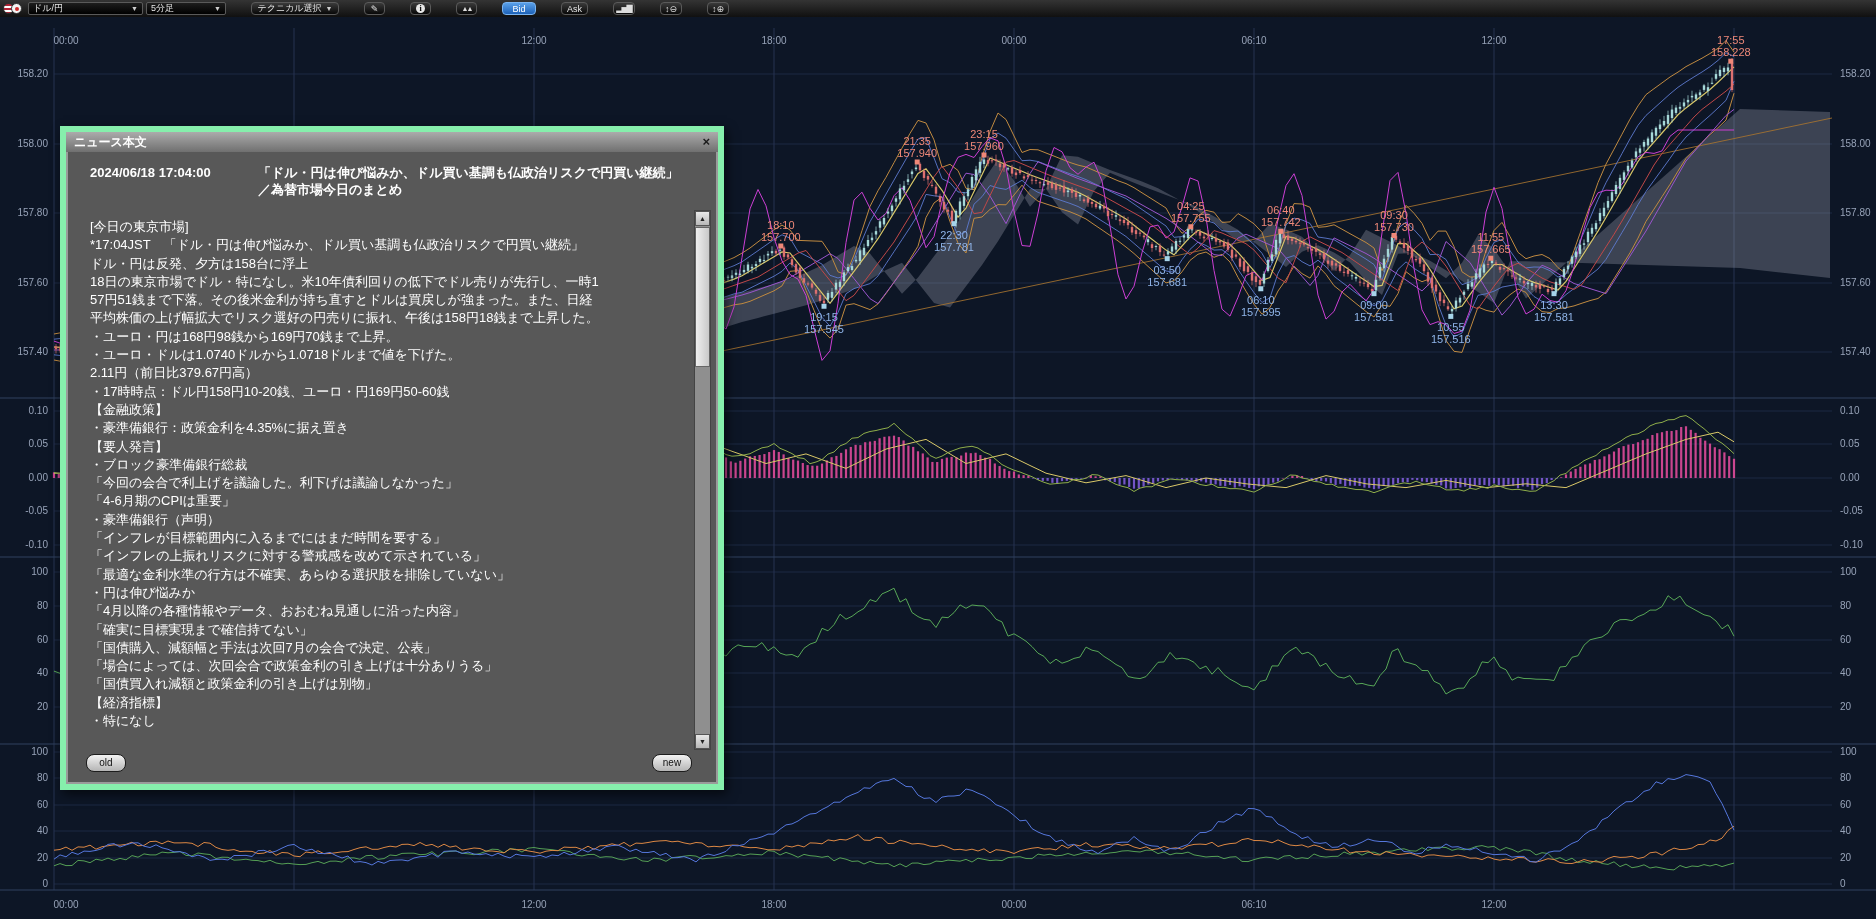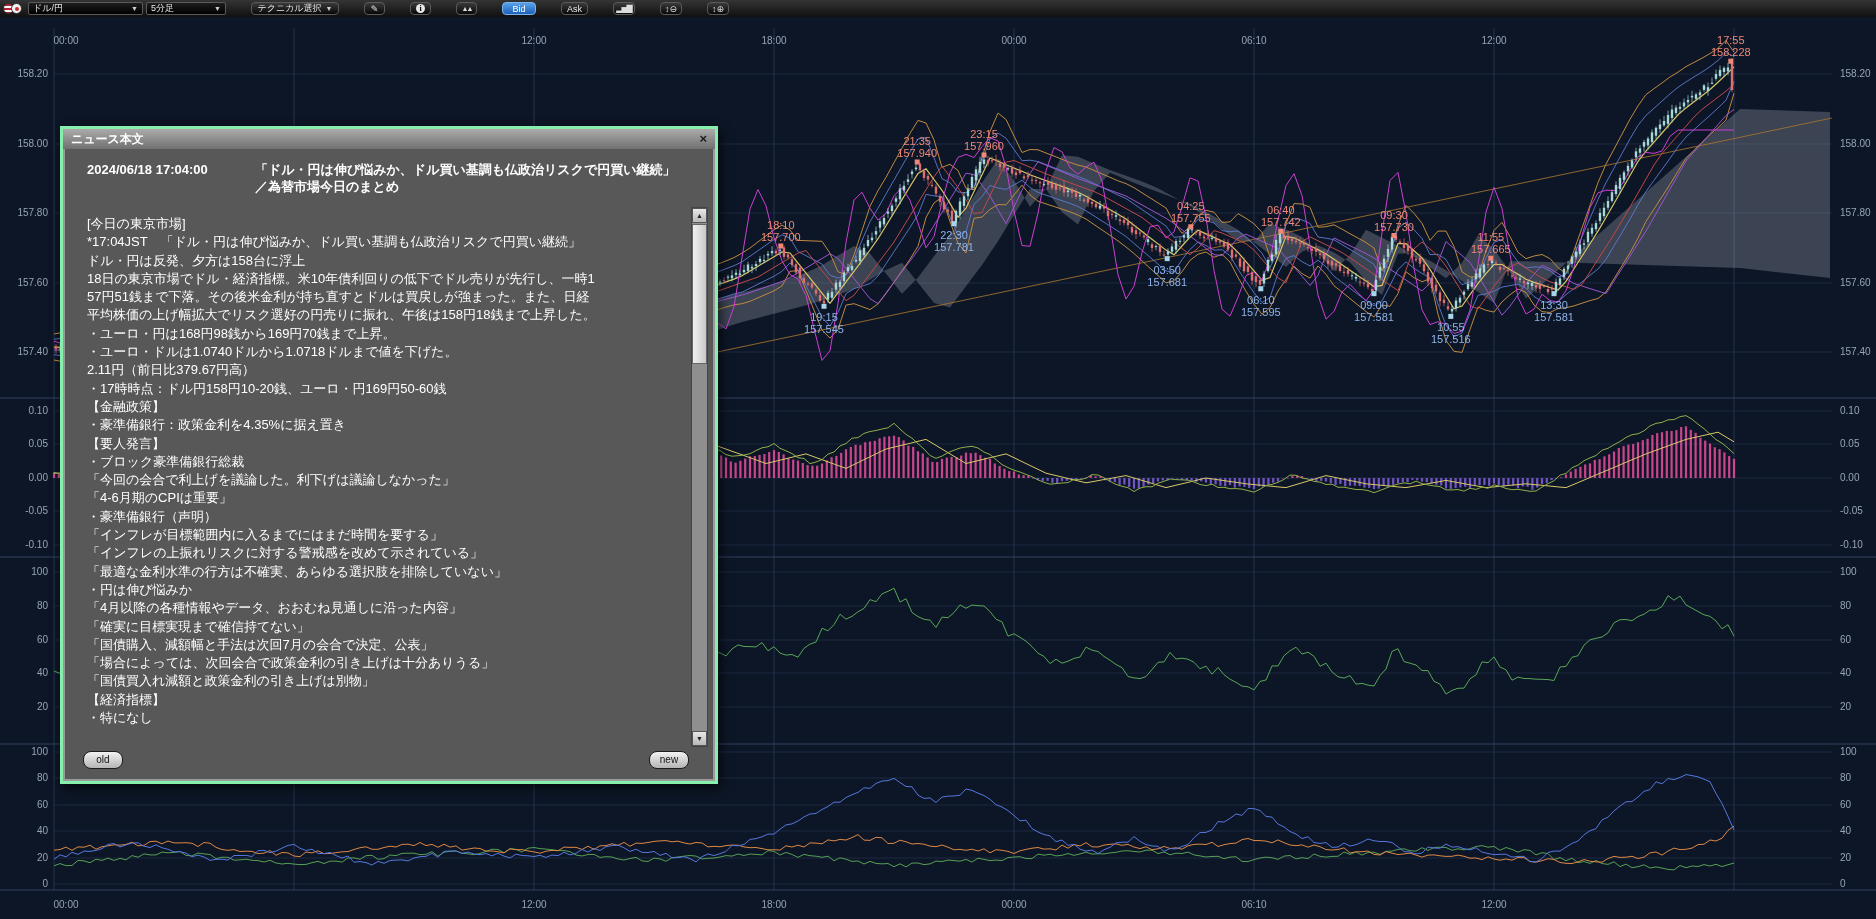--- a/index.html
+++ b/index.html
@@ -23,21 +23,21 @@
   .caret{font-size:7px;color:#cfcfcf;margin-left:4px;}
   .info-circle{width:9px;height:9px;border-radius:50%;background:#e8e8e8;color:#000;font-size:8px;
                font-weight:bold;display:flex;align-items:center;justify-content:center;font-family:"Liberation Serif",serif;}
   .mountain{font-size:7px;letter-spacing:-2px;color:#ddd;}
   .bars-ico{font-size:8px;letter-spacing:-1px;color:#ddd;}
   .vz{font-size:9px;color:#ddd;}
   
   #chart{position:absolute;left:0;top:0;}
   
   .popup{position:absolute;left:60px;top:126px;width:652px;height:652px;background:#9a9a9a;
-         border:3px solid #86efac;box-shadow:3px 4px 10px rgba(0,0,0,.6);z-index:10;}
+         border:6px solid #86efac;box-shadow:3px 4px 10px rgba(0,0,0,.6);z-index:10;}
   .titlebar{height:20px;background:linear-gradient(#ababab,#707070);color:#fff;font-size:12px;
             font-weight:bold;line-height:20px;padding:0 8px;box-sizing:border-box;position:relative;}
   .close-x{position:absolute;right:8px;top:0;color:#1a1a1a;font-size:13px;font-weight:bold;
            line-height:20px;cursor:pointer;}
   .pcontent{position:absolute;top:20px;left:2px;right:2px;bottom:2px;background:#585858;color:#fff;overflow:hidden;}
   .headline{position:absolute;top:12px;left:22px;right:28px;display:flex;font-weight:bold;font-size:13px;line-height:17px;}
   .hdate{width:168px;flex:none;}
   .htext{width:460px;}
   .newsbody{position:absolute;top:66px;left:22px;right:40px;font-size:13px;line-height:18.3px;}
   .newsbody div{white-space:pre;}
@@ -1480,21 +1480,21 @@
     </div>
     <div class="pcontent">
       <div class="headline">
         <span class="hdate">2024/06/18 17:04:00</span>
         <span class="htext">「ドル・円は伸び悩みか、ドル買い基調も仏政治リスクで円買い継続」／為替市場今日のまとめ</span>
       </div>
       <div class="newsbody" id="news-lines">
           <div>[今日の東京市場]</div>
           <div>*17:04JST　「ドル・円は伸び悩みか、ドル買い基調も仏政治リスクで円買い継続」</div>
           <div>ドル・円は反発、夕方は158台に浮上</div>
-          <div>18日の東京市場でドル・経済指標。米10年債利回りの低下でドル売りが先行し、一時1</div>
+          <div>18日の東京市場でドル・特になし。米10年債利回りの低下でドル売りが先行し、一時1</div>
           <div>57円51銭まで下落。その後米金利が持ち直すとドルは買戻しが強まった。また、日経</div>
           <div>平均株価の上げ幅拡大でリスク選好の円売りに振れ、午後は158円18銭まで上昇した。</div>
           <div>・ユーロ・円は168円98銭から169円70銭まで上昇。</div>
           <div>・ユーロ・ドルは1.0740ドルから1.0718ドルまで値を下げた。</div>
           <div>2.11円（前日比379.67円高）</div>
           <div>・17時時点：ドル円158円10-20銭、ユーロ・円169円50-60銭</div>
           <div>【金融政策】</div>
           <div>・豪準備銀行：政策金利を4.35%に据え置き</div>
           <div>【要人発言】</div>
           <div>・ブロック豪準備銀行総裁</div>

